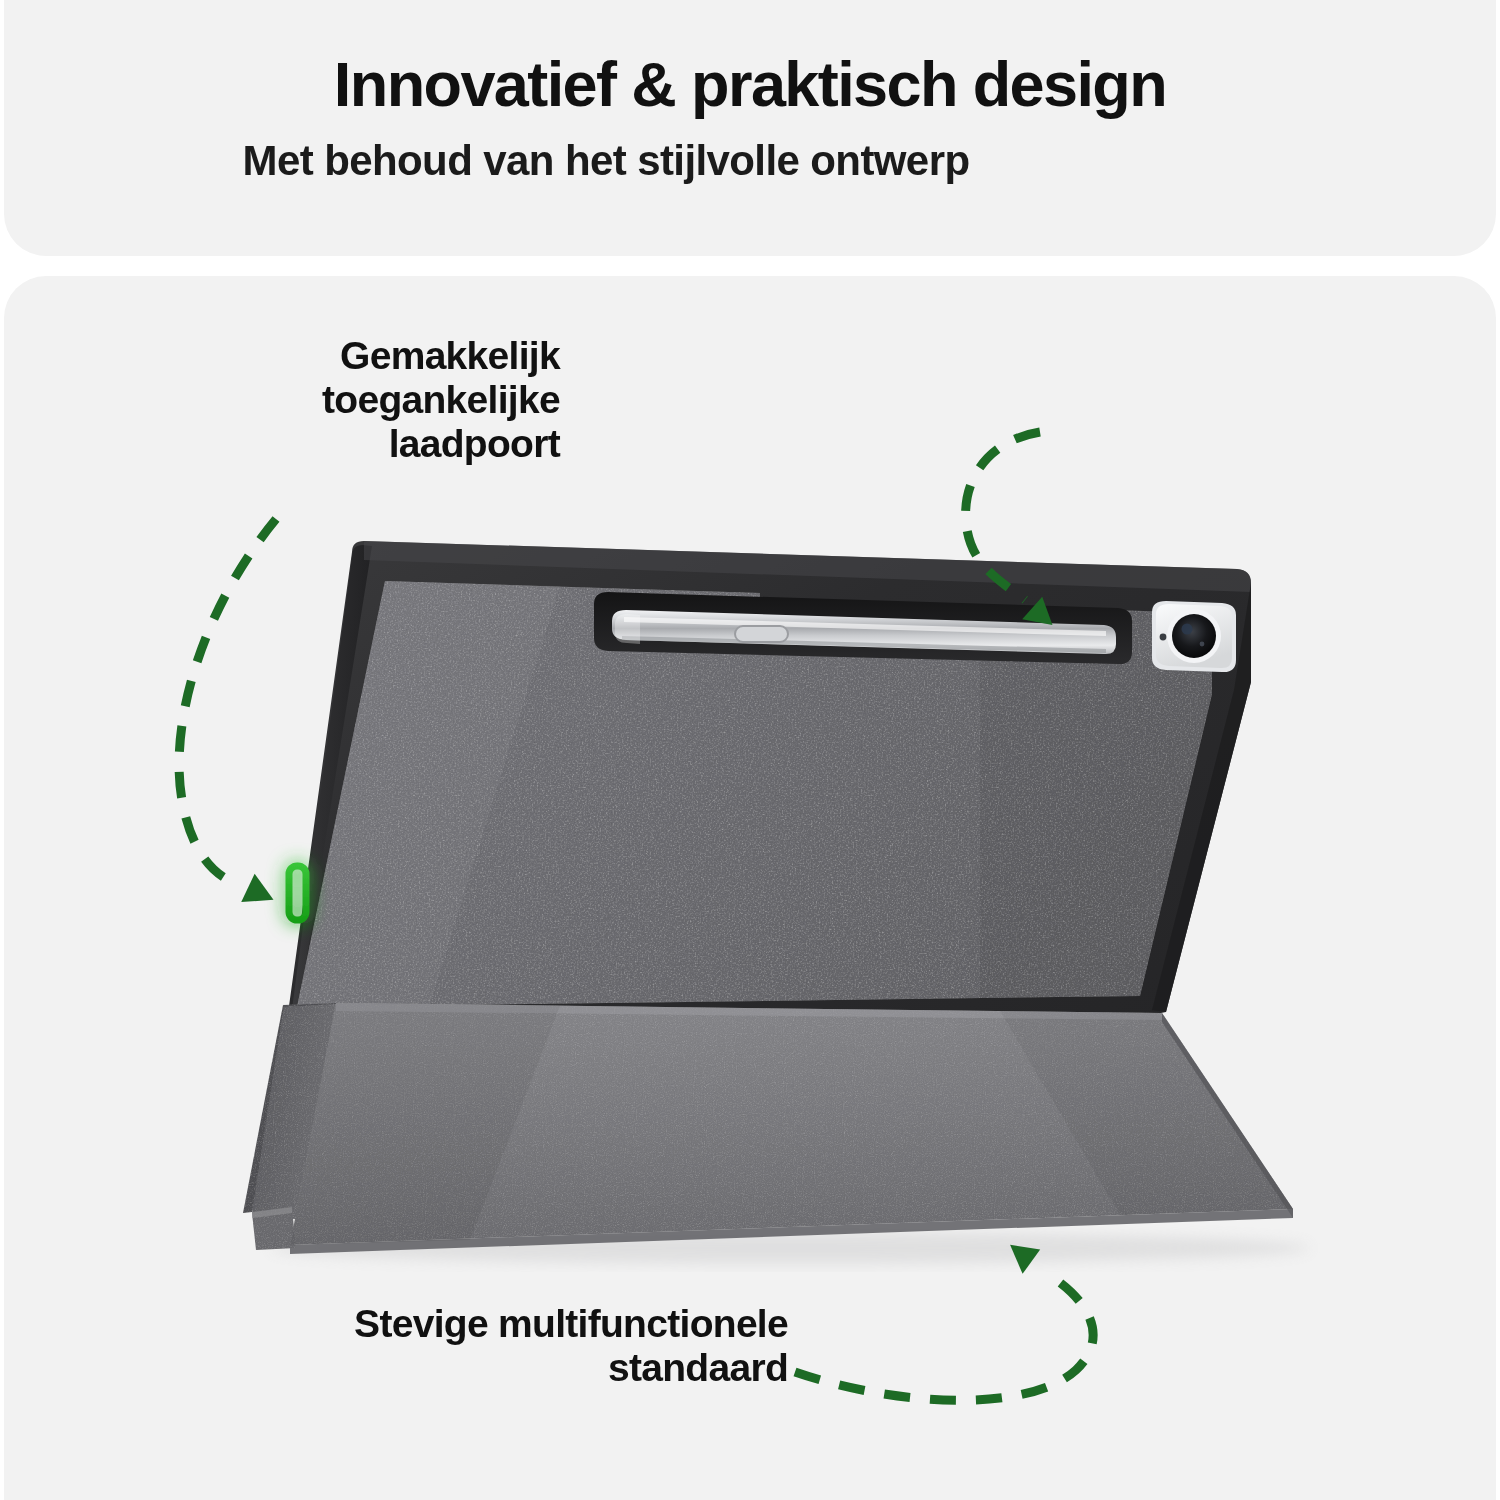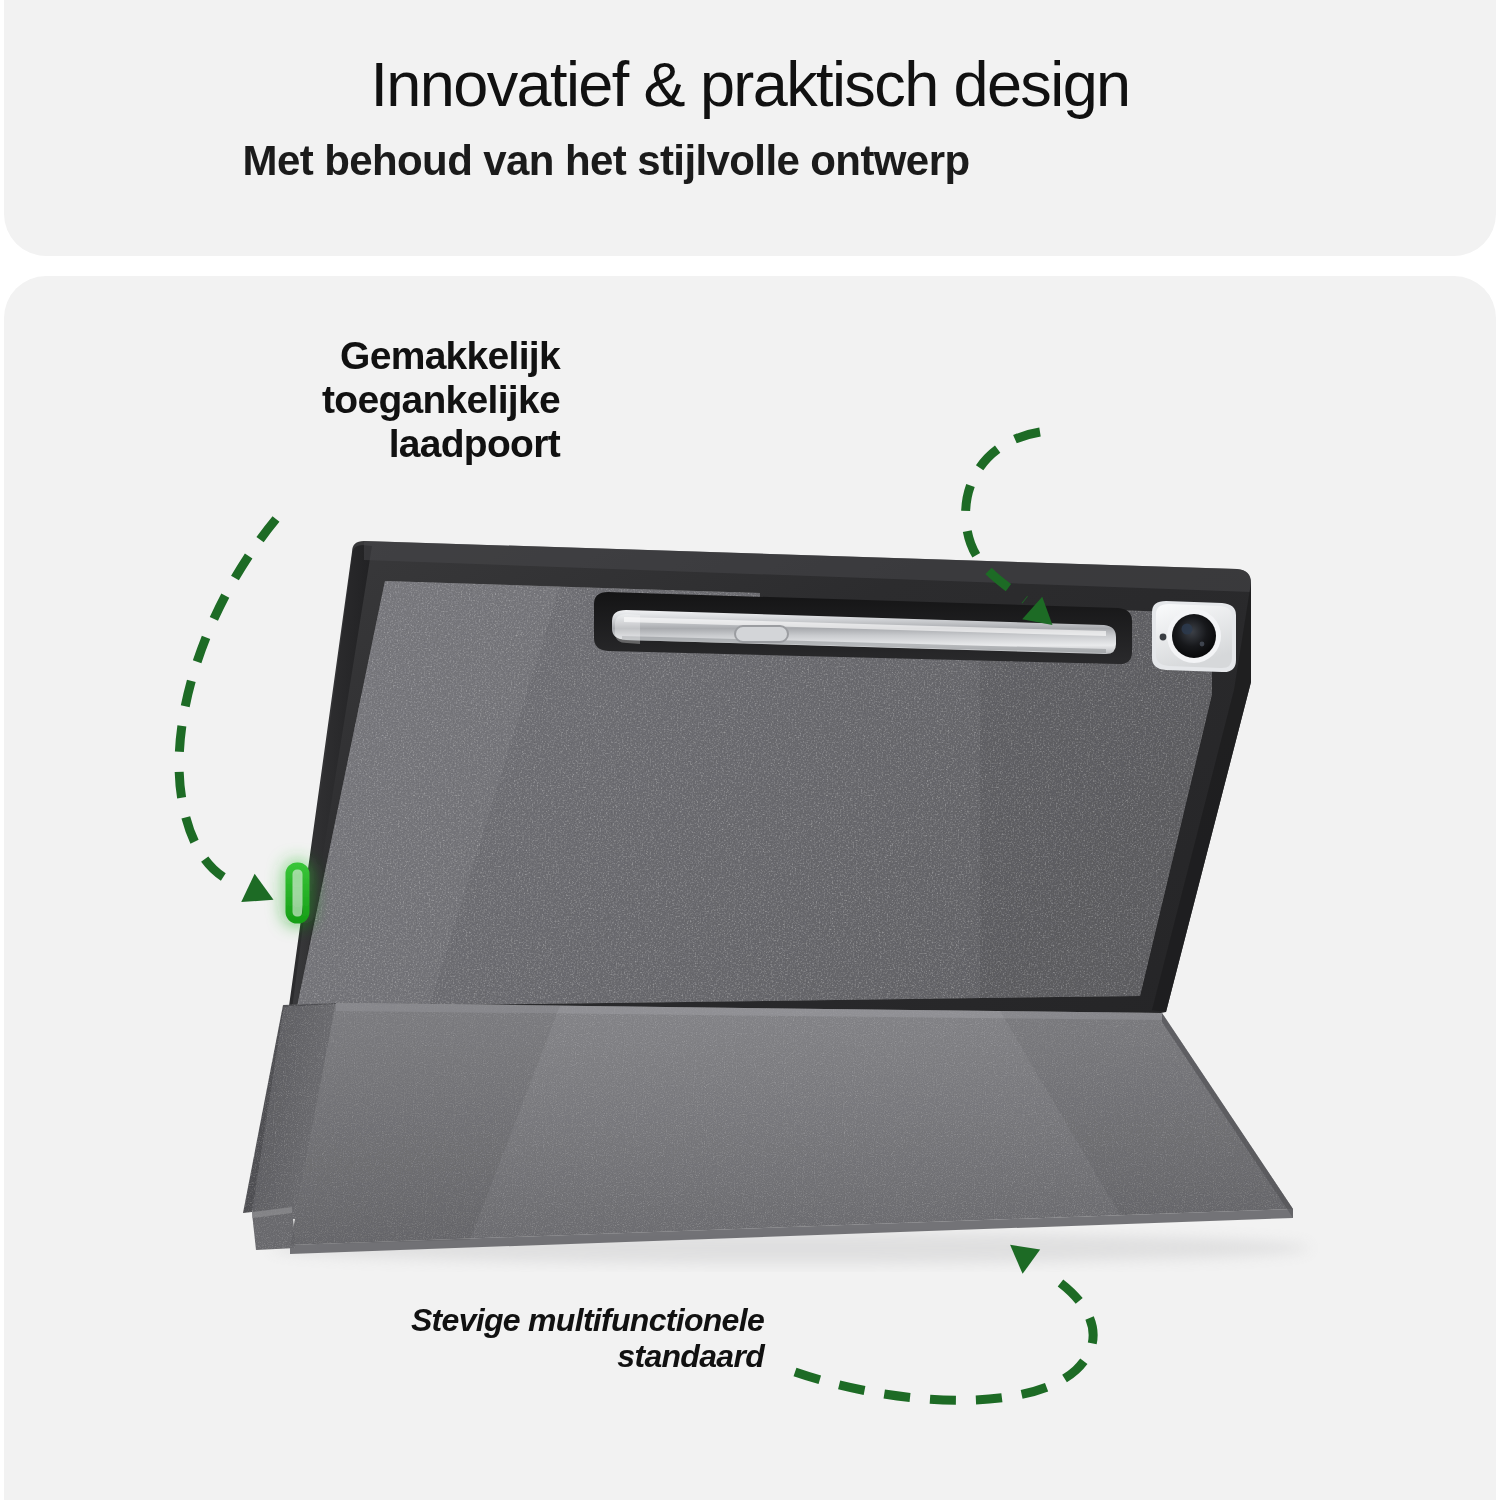--- a/index.html
+++ b/index.html
@@ -42,21 +42,21 @@
   }
 
   
   #header-title {
     position: absolute;
     left: 0;
     top: 52px;
     width: 1500px;
     text-align: center;
     font-size: 63px;
-    font-weight: 400;
+    font-weight: 700;
     letter-spacing: -1.6px;
     color: #111111;
     line-height: 1.04;
   }
   #header-subtitle {
     position: absolute;
     left: 0;
     top: 138px;
     width: 1212px;
     text-align: center;
@@ -82,25 +82,24 @@
     width: 460px;
     font-size: 39px;
   }
   #callout-pen {
     left: 935px;
     top: 322px;
     width: 545px;
     font-size: 39px;
   }
   #callout-stand {
-    left: 104px;
+    left: 128px;
     top: 1302px;
     width: 660px;
-    font-size: 32px;
-    font-style: italic;
+    font-size: 39px;
   }
 
   
   #arrows-layer {
     position: absolute;
     left: 0;
     top: 0;
     width: 1500px;
     height: 1500px;
     pointer-events: none;

